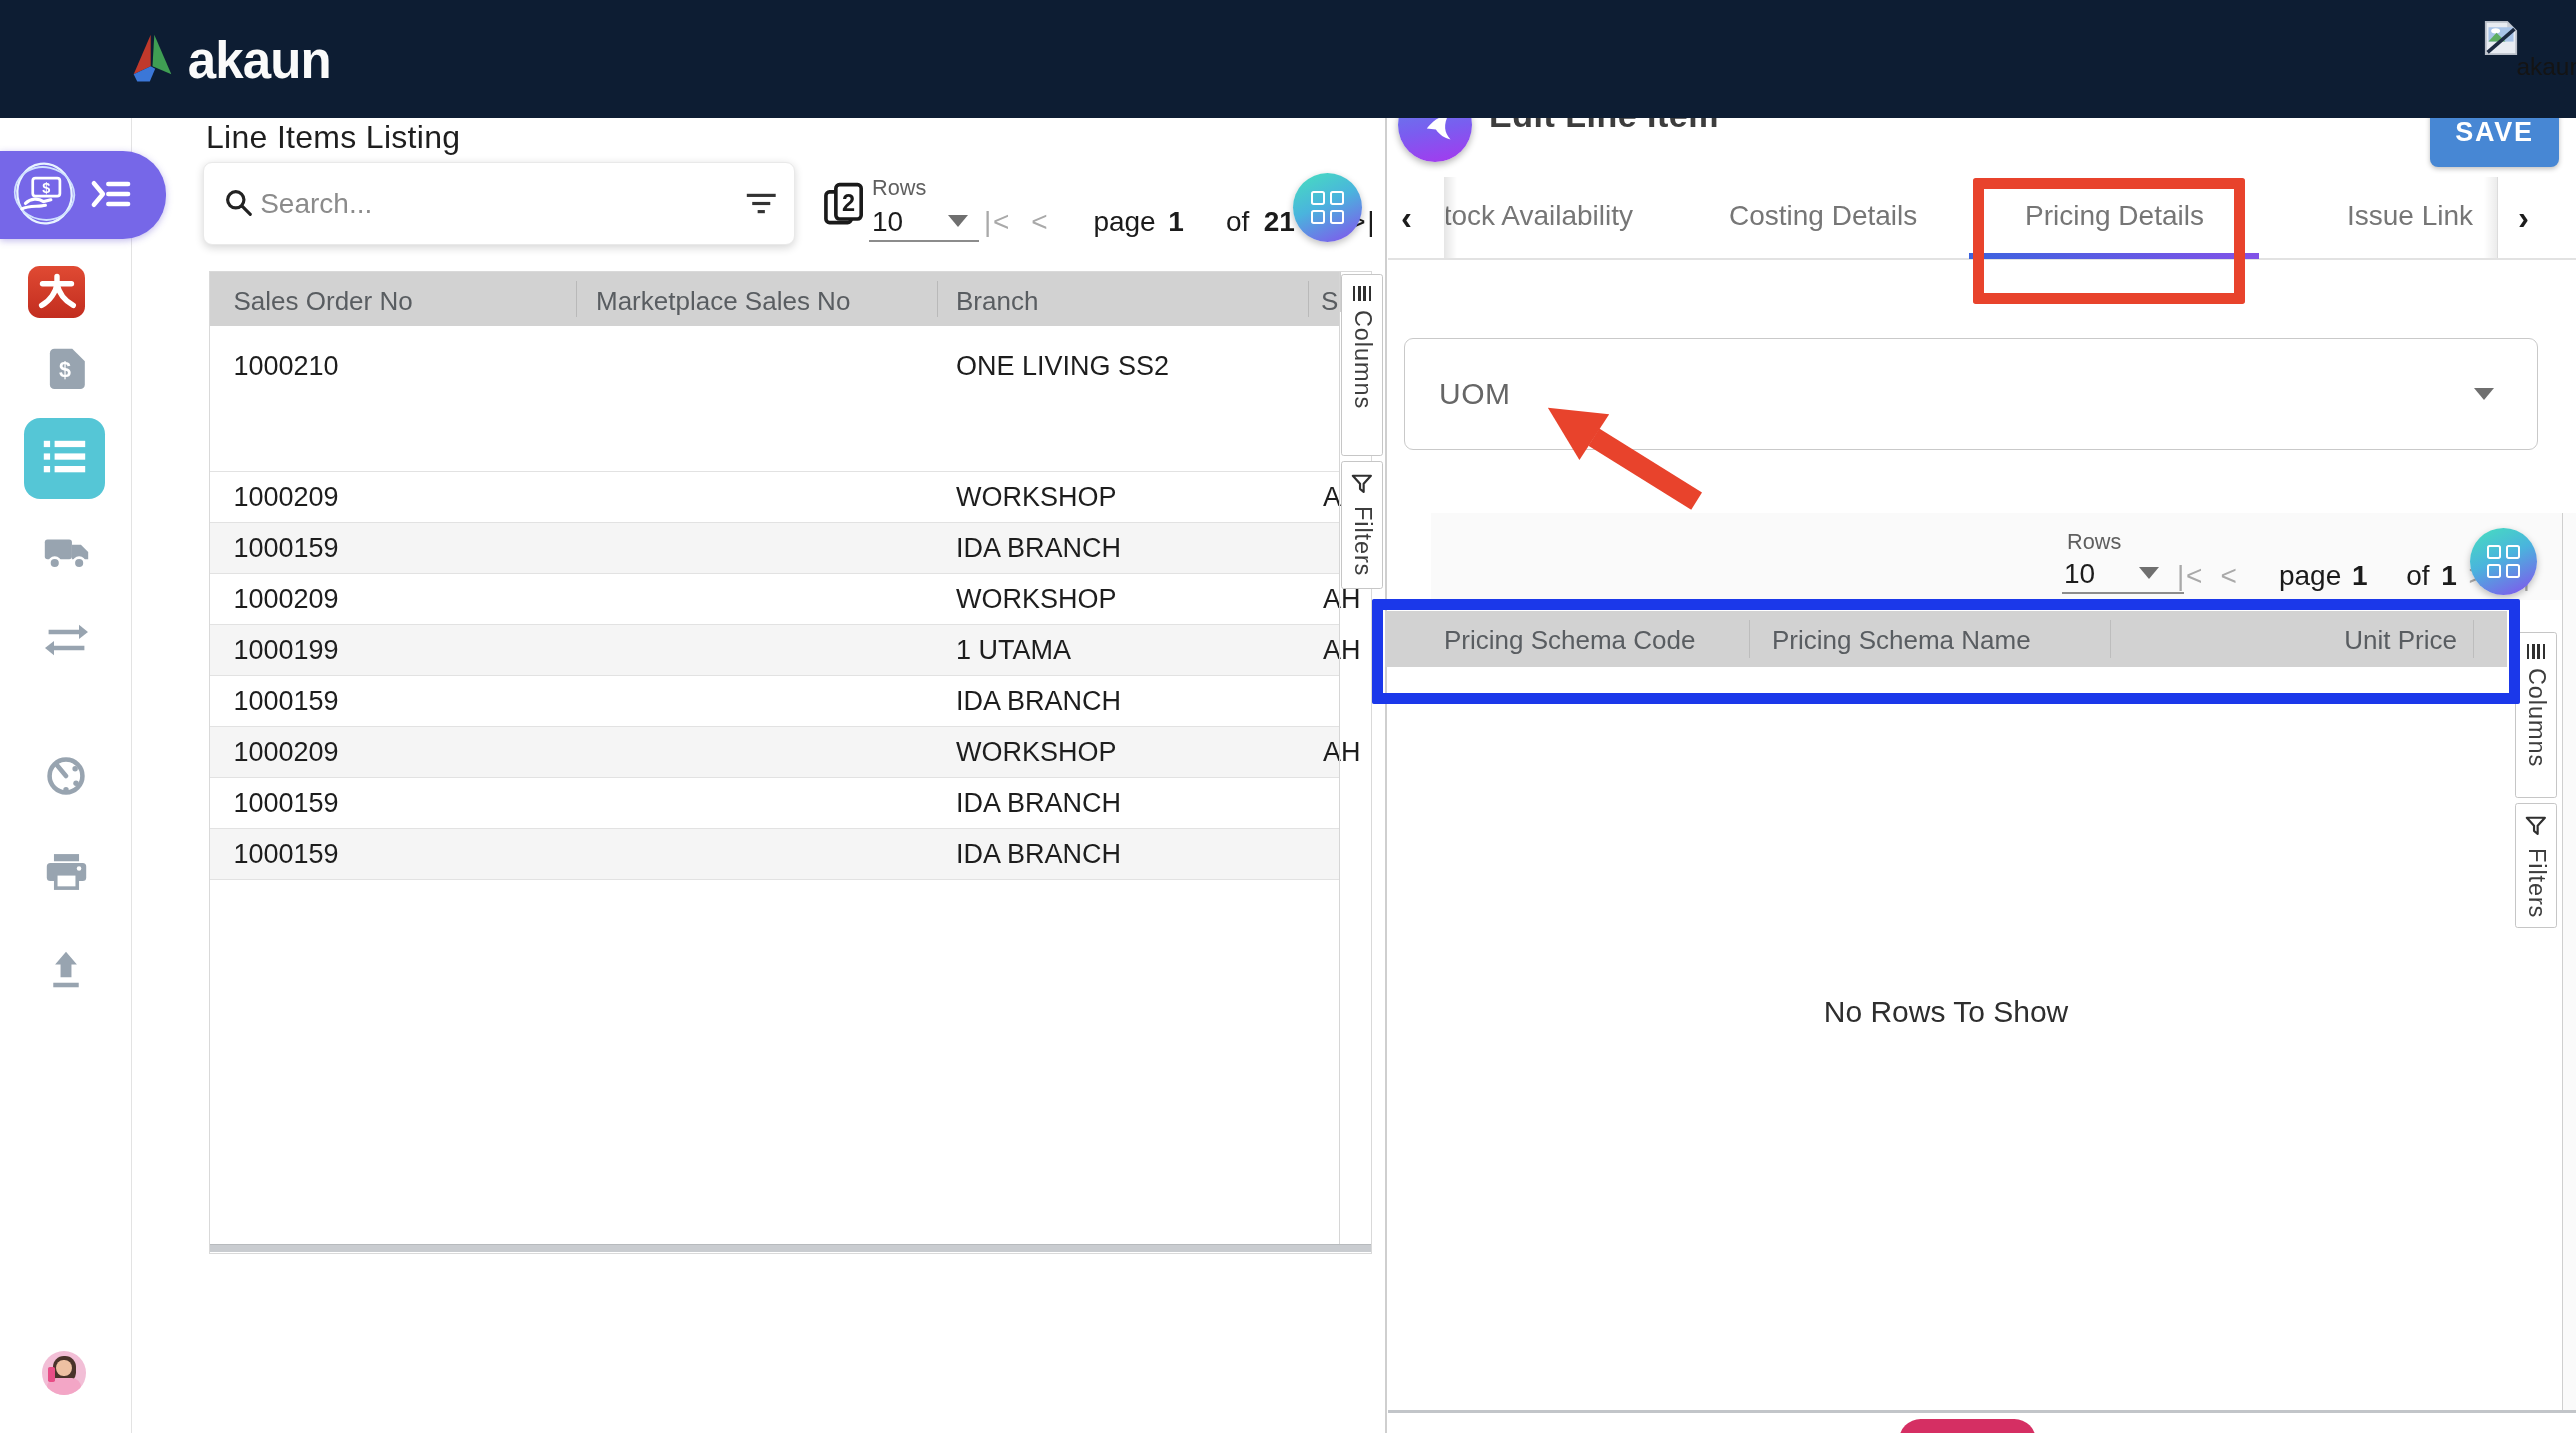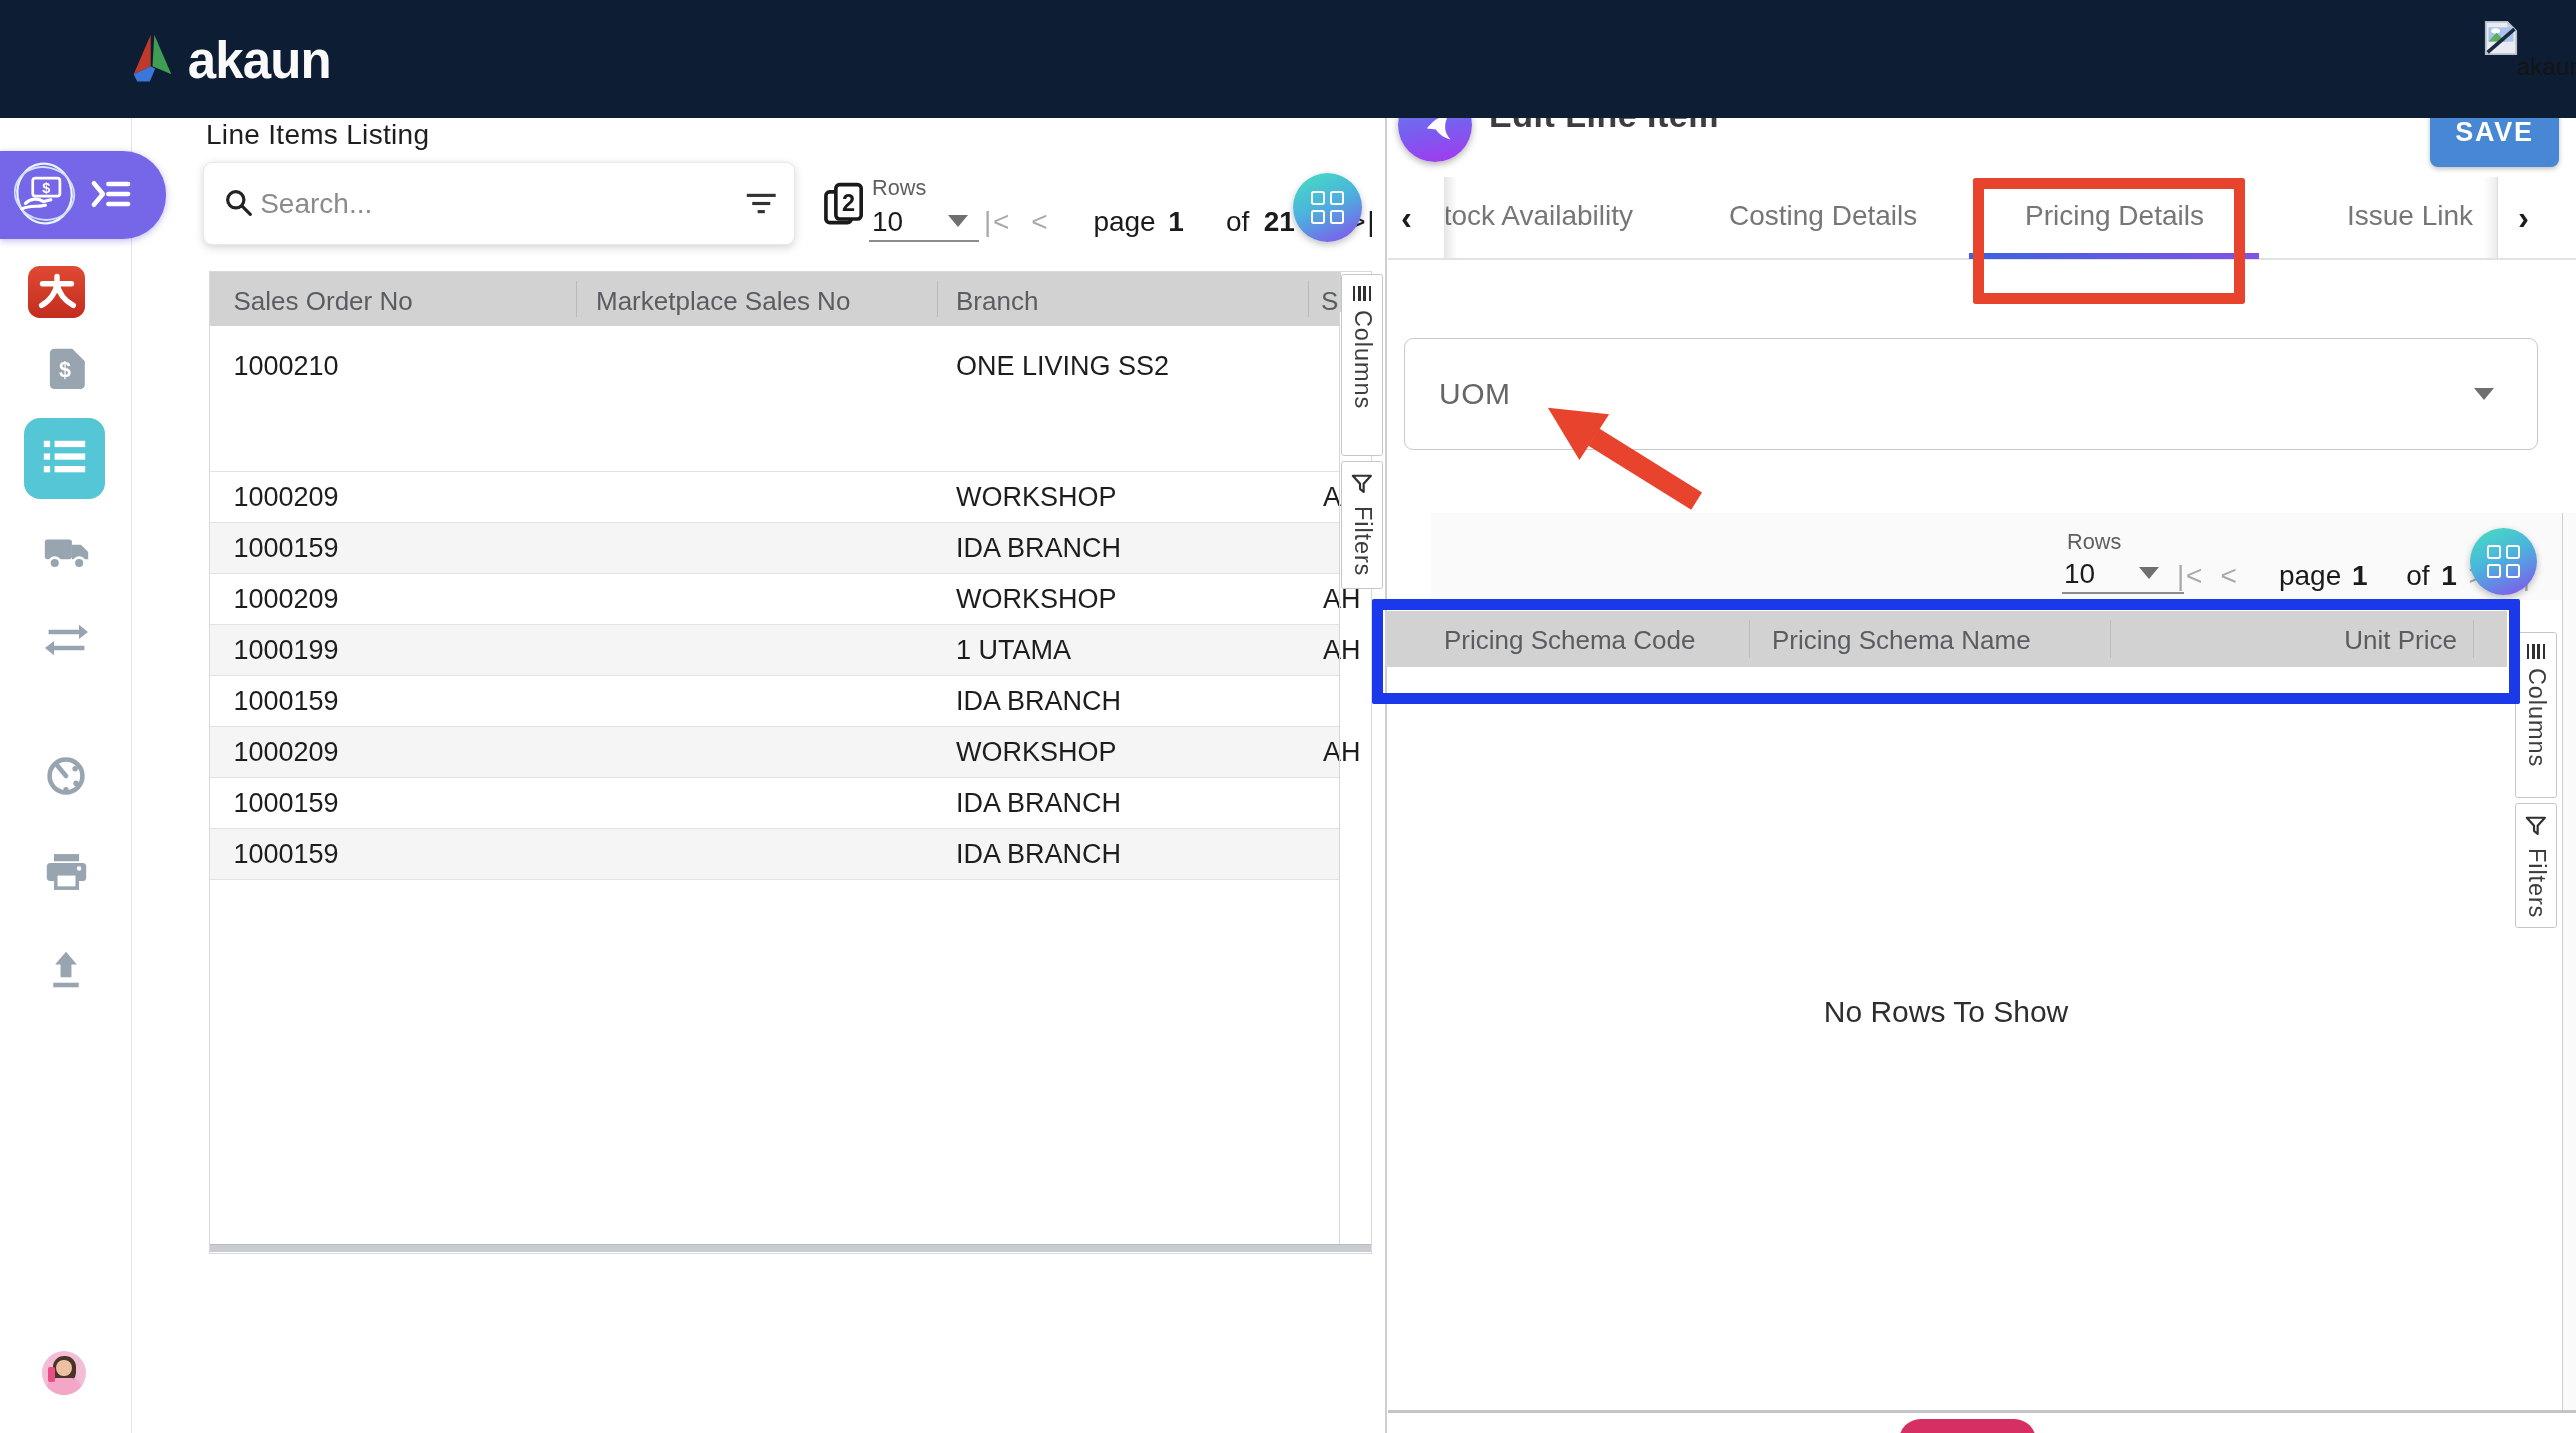--- a/index.html
+++ b/index.html
@@ -25,21 +25,21 @@
              display:flex; align-items:center; justify-content:center; }
   .app-teal { left:23.5px; top:418px; width:81px; height:81px; border-radius:16.2px; background:#55c6d6; z-index:5;
               display:flex; align-items:center; justify-content:center; }
   .avatar { left:42px; top:1351px; width:44px; height:44px; border-radius:50%; background:#f2bed6; overflow:hidden; }
   .avatar .hair { position:absolute; left:10.8px; top:4.5px; width:23.5px; height:27px; border-radius:10.8px; background:#4a332a; }
   .avatar .face { position:absolute; left:14.4px; top:9px; width:15.3px; height:16.2px; border-radius:50%; background:#eec0a2; }
   .avatar .body { position:absolute; left:5.4px; top:27px; width:34px; height:20px; border-radius:9px; background:#f3a6c6; }
   .avatar .phone { position:absolute; left:6.3px; top:16.2px; width:7.2px; height:14.4px; border-radius:1.8px; background:#e84d86; }
 
   
-  .lp-title { left:206px; top:119px; font-size:28px; font-weight:500; color:#1e1e1e; letter-spacing:0.3px; }
+  .lp-title { left:206px; top:119px; font-size:32px; font-weight:500; color:#1e1e1e; letter-spacing:0.3px; }
   .search-card { left:203px; top:162px; width:592px; height:83px; background:#fff; border:0.9px solid #e9e9e9;
                  border-radius:9px; box-shadow:0 2.7px 9px rgba(0,0,0,.16); display:flex; align-items:center; }
   .search-input { border:none; outline:none; font-size:28px; color:#333; width:433px; background:transparent;
                   font-family:"Liberation Sans","DejaVu Sans",sans-serif; }
   .search-input::placeholder { color:#8b8b8b; }
   .rows-label { font-size:21.7px; color:#5f5f5f; }
   .rows-value { font-size:28px; color:#1c1c1c; }
   .rows-underline { height:1.8px; background:#8c8c8c; }
   .caret { width:0; height:0; border-left:10.8px solid transparent; border-right:10.8px solid transparent;
            border-top:12.6px solid #6f6f6f; }

